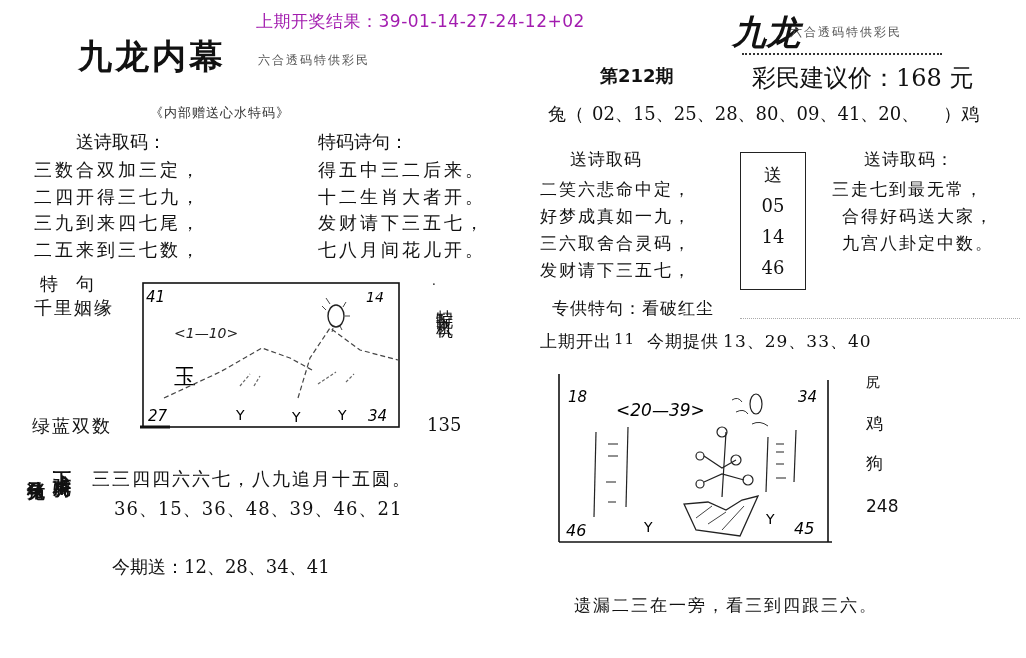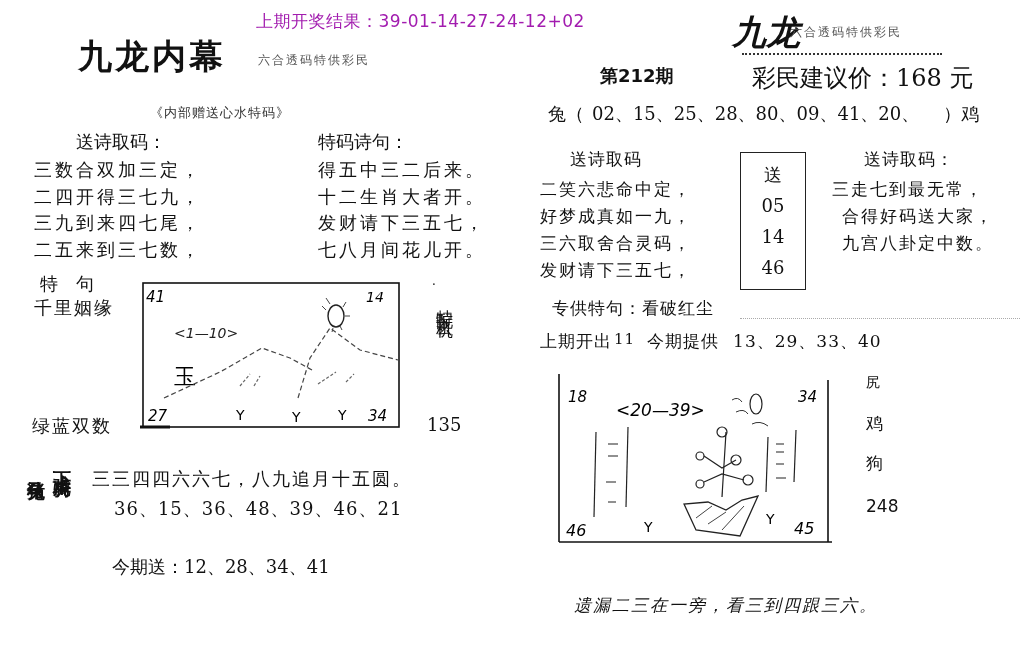--- a/index.html
+++ b/index.html
@@ -122,21 +122,21 @@
   <div style="padding-left:10px;">合得好码送大家，</div>
   <div style="padding-left:10px;">九宫八卦定中数。</div>
 </div>
 
 <div class="abs l17" style="left:552px;top:297px;letter-spacing:1px;">
   <span>专供特句：</span><span>看破红尘</span>
 </div>
 <div class="faint-rule" style="left:740px;top:318px;width:280px;"></div>
 
 <div class="abs l17" style="left:540px;top:330px;letter-spacing:1px;">
-  <span>上期开出</span><span style="font-size:15px;vertical-align:3px;margin:0 12px 0 2px;">11</span><span>今期提供</span><span style="margin-left:14px;text-align:center;">13、29、33、40</span>
+  <span>上期开出</span><span style="font-size:15px;vertical-align:3px;margin:0 12px 0 2px;">11</span><span>今期提供</span><span style="margin-left:4px;text-align:center;">13、29、33、40</span>
 </div>
 
 <svg style="left:556px;top:372px;" width="276" height="172" viewBox="0 0 276 172">
   <line x1="3" y1="2" x2="3" y2="170" stroke="#111" stroke-width="1.6"></line>
   <line x1="272" y1="8" x2="272" y2="170" stroke="#111" stroke-width="1.6"></line>
   <line x1="3" y1="170" x2="276" y2="170" stroke="#111" stroke-width="1.6"></line>
   <text x="12" y="30" font-size="15" font-style="italic" font-family="DejaVu Sans, sans-serif">18</text>
   <text x="242" y="30" font-size="15" font-style="italic" font-family="DejaVu Sans, sans-serif">34</text>
   <text x="10" y="164" font-size="16" font-style="italic" font-family="DejaVu Sans, sans-serif">46</text>
   <text x="238" y="162" font-size="16" font-style="italic" font-family="DejaVu Sans, sans-serif">45</text>
@@ -166,13 +166,13 @@
 
   <text x="88" y="160" font-size="14" font-family="DejaVu Sans, sans-serif">Y</text>
   <text x="210" y="152" font-size="14" font-family="DejaVu Sans, sans-serif">Y</text>
 </svg>
 
 <div class="abs l17" style="left:866px;top:374px;font-size:14px;">尻</div>
 <div class="abs l17" style="left:866px;top:412px;">鸡</div>
 <div class="abs l17" style="left:866px;top:452px;">狗</div>
 <div class="abs l18 sans" style="left:866px;top:496px;font-size:17px;">248</div>
 
-<div class="abs l17" style="left:574px;top:594px;letter-spacing:2px;font-style:italic;">遗漏二三在一旁，看三到四跟三六。</div>
+<div class="abs l17" style="left:574px;top:594px;letter-spacing:2px;">遗漏二三在一旁，看三到四跟三六。</div>
 
 </body></html>

